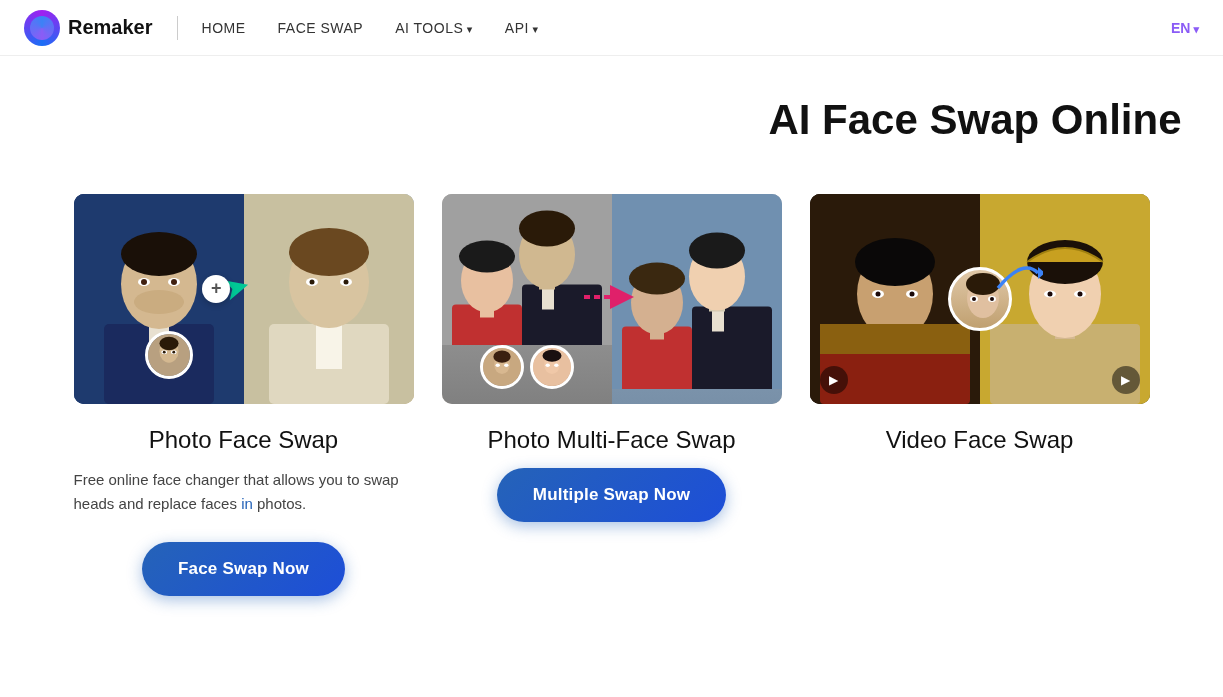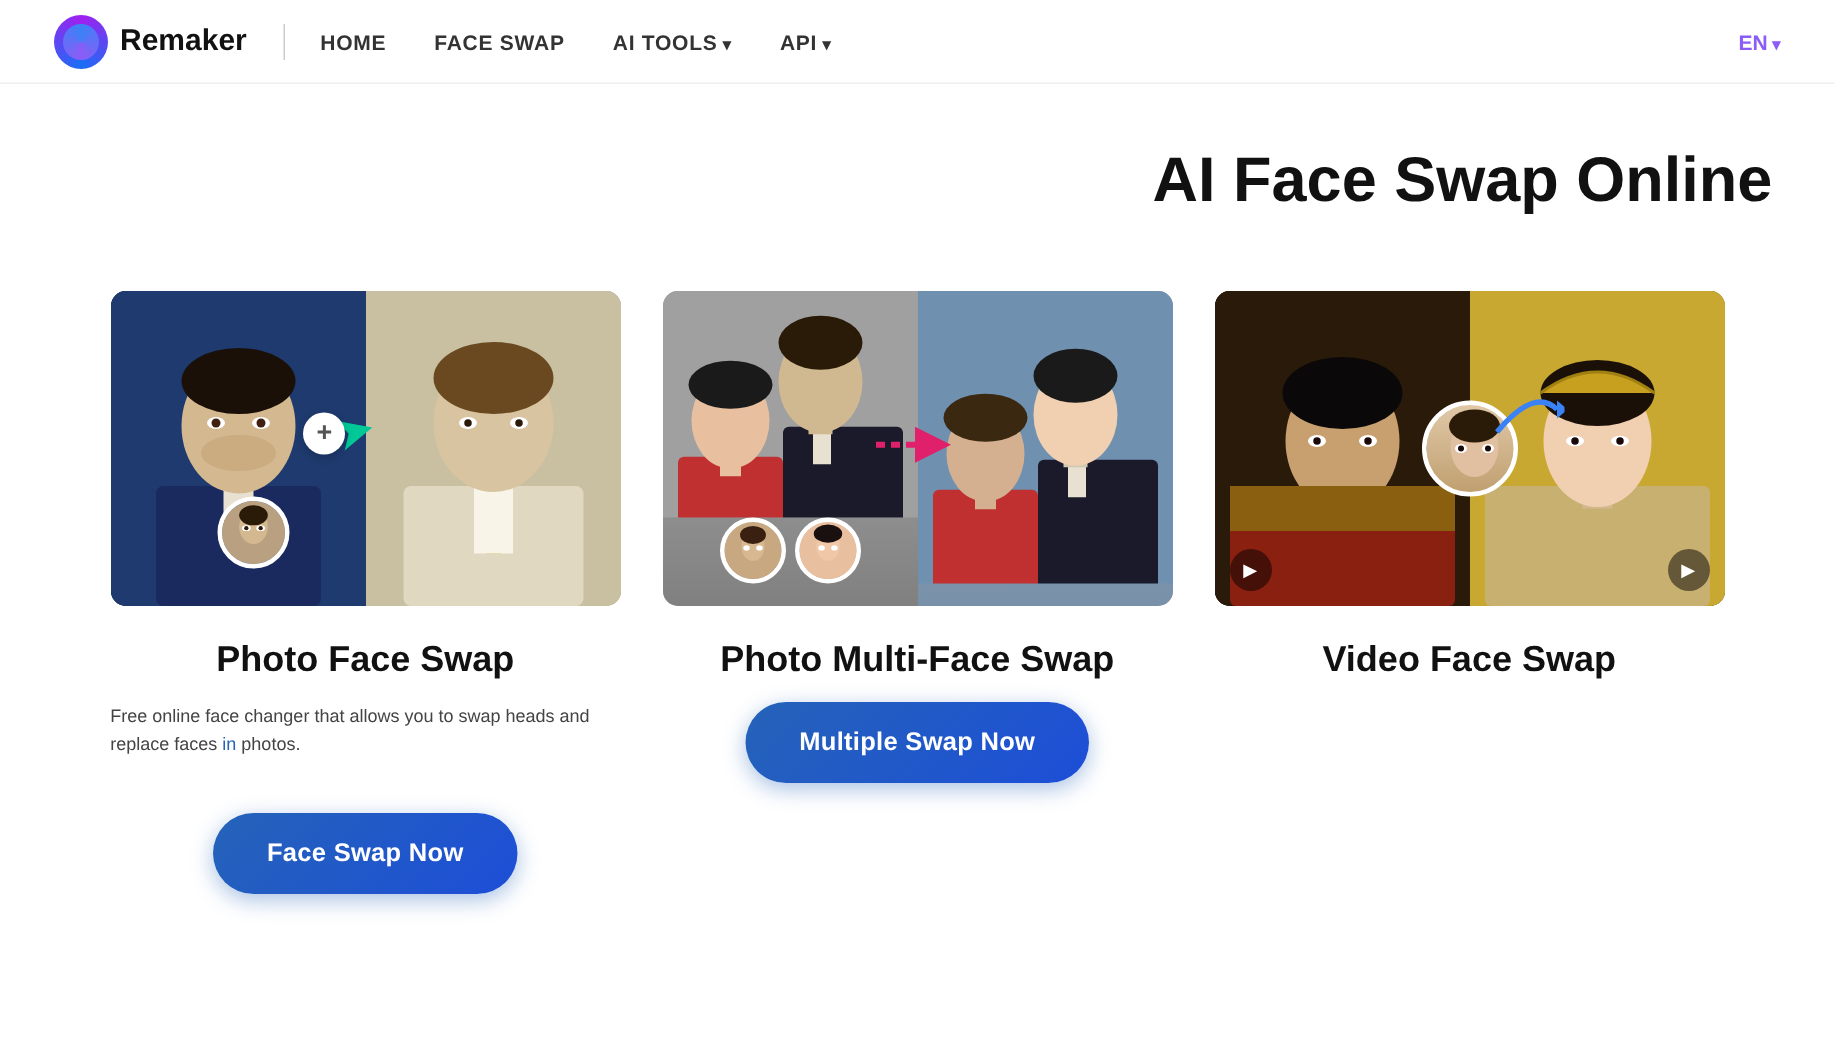--- a/index.html
+++ b/index.html
@@ -1,21 +1,21 @@
 <!DOCTYPE html>
 <html><head>
   <meta charset="utf-8">
   <style>
     * { margin: 0; padding: 0; box-sizing: border-box; }
     body { font-family: -apple-system, BlinkMacSystemFont, 'Segoe UI', sans-serif; background: #fff; color: #222; }
 
     
     nav {
       display: flex; align-items: center;
-      padding: 0 36px; height: 56px;
+      padding: 0 24px; height: 56px;
       border-bottom: 1px solid #eee;
       position: relative;
     }
     .nav-logo {
       display: flex; align-items: center; gap: 8px;
       font-size: 20px; font-weight: 700; color: #111;
       text-decoration: none; margin-right: 24px;
     }
     .logo-icon {
       width: 36px; height: 36px;
@@ -24,21 +24,21 @@
       display: flex; align-items: center; justify-content: center;
     }
     .logo-inner {
       width: 24px; height: 24px;
       background: conic-gradient(from 0deg, #3b82f6, #8b5cf6, #3b82f6);
       border-radius: 50%;
     }
     .nav-divider { width: 1px; height: 24px; background: #ccc; margin-right: 24px; }
     .nav-links { display: flex; align-items: center; gap: 32px; flex: 1; }
     .nav-link {
-      font-size: 14px; font-weight: 700; color: #333;
+      font-size: 14px; font-weight: 400; color: #333;
       text-decoration: none; letter-spacing: 0.5px;
       cursor: pointer;
     }
     .nav-link.with-arrow::after { content: ' ▾'; font-size: 11px; }
     .nav-lang {
       margin-left: auto;
       font-size: 14px; font-weight: 600; color: #8b5cf6;
       cursor: pointer;
     }
     .nav-lang::after { content: ' ▾'; font-size: 11px; }
@@ -156,25 +156,25 @@
     .video-play2 {
       position: absolute; bottom: 10px; right: 10px;
       width: 28px; height: 28px; border-radius: 50%;
       background: rgba(0,0,0,0.5); color: white;
       display: flex; align-items: center; justify-content: center;
       font-size: 12px;
     }
 
     
     .card-title {
-      font-size: 24px; font-weight: 700; color: #111;
+      font-size: 24px; font-weight: 400; color: #111;
       margin-bottom: 14px; text-align: left;
     }
     .card-desc {
-      font-size: 12px; color: #444; line-height: 1.6;
+      font-size: 15px; color: #444; line-height: 1.6;
       text-align: left; margin-bottom: 24px;
       min-height: 50px;
     }
     .card-desc a { color: #2563b8; text-decoration: none; }
 
     
     .btn-cta {
       display: inline-block;
       background: linear-gradient(135deg, #2563b8 0%, #1d4ed8 100%);
       color: #fff; font-size: 17px; font-weight: 700;

